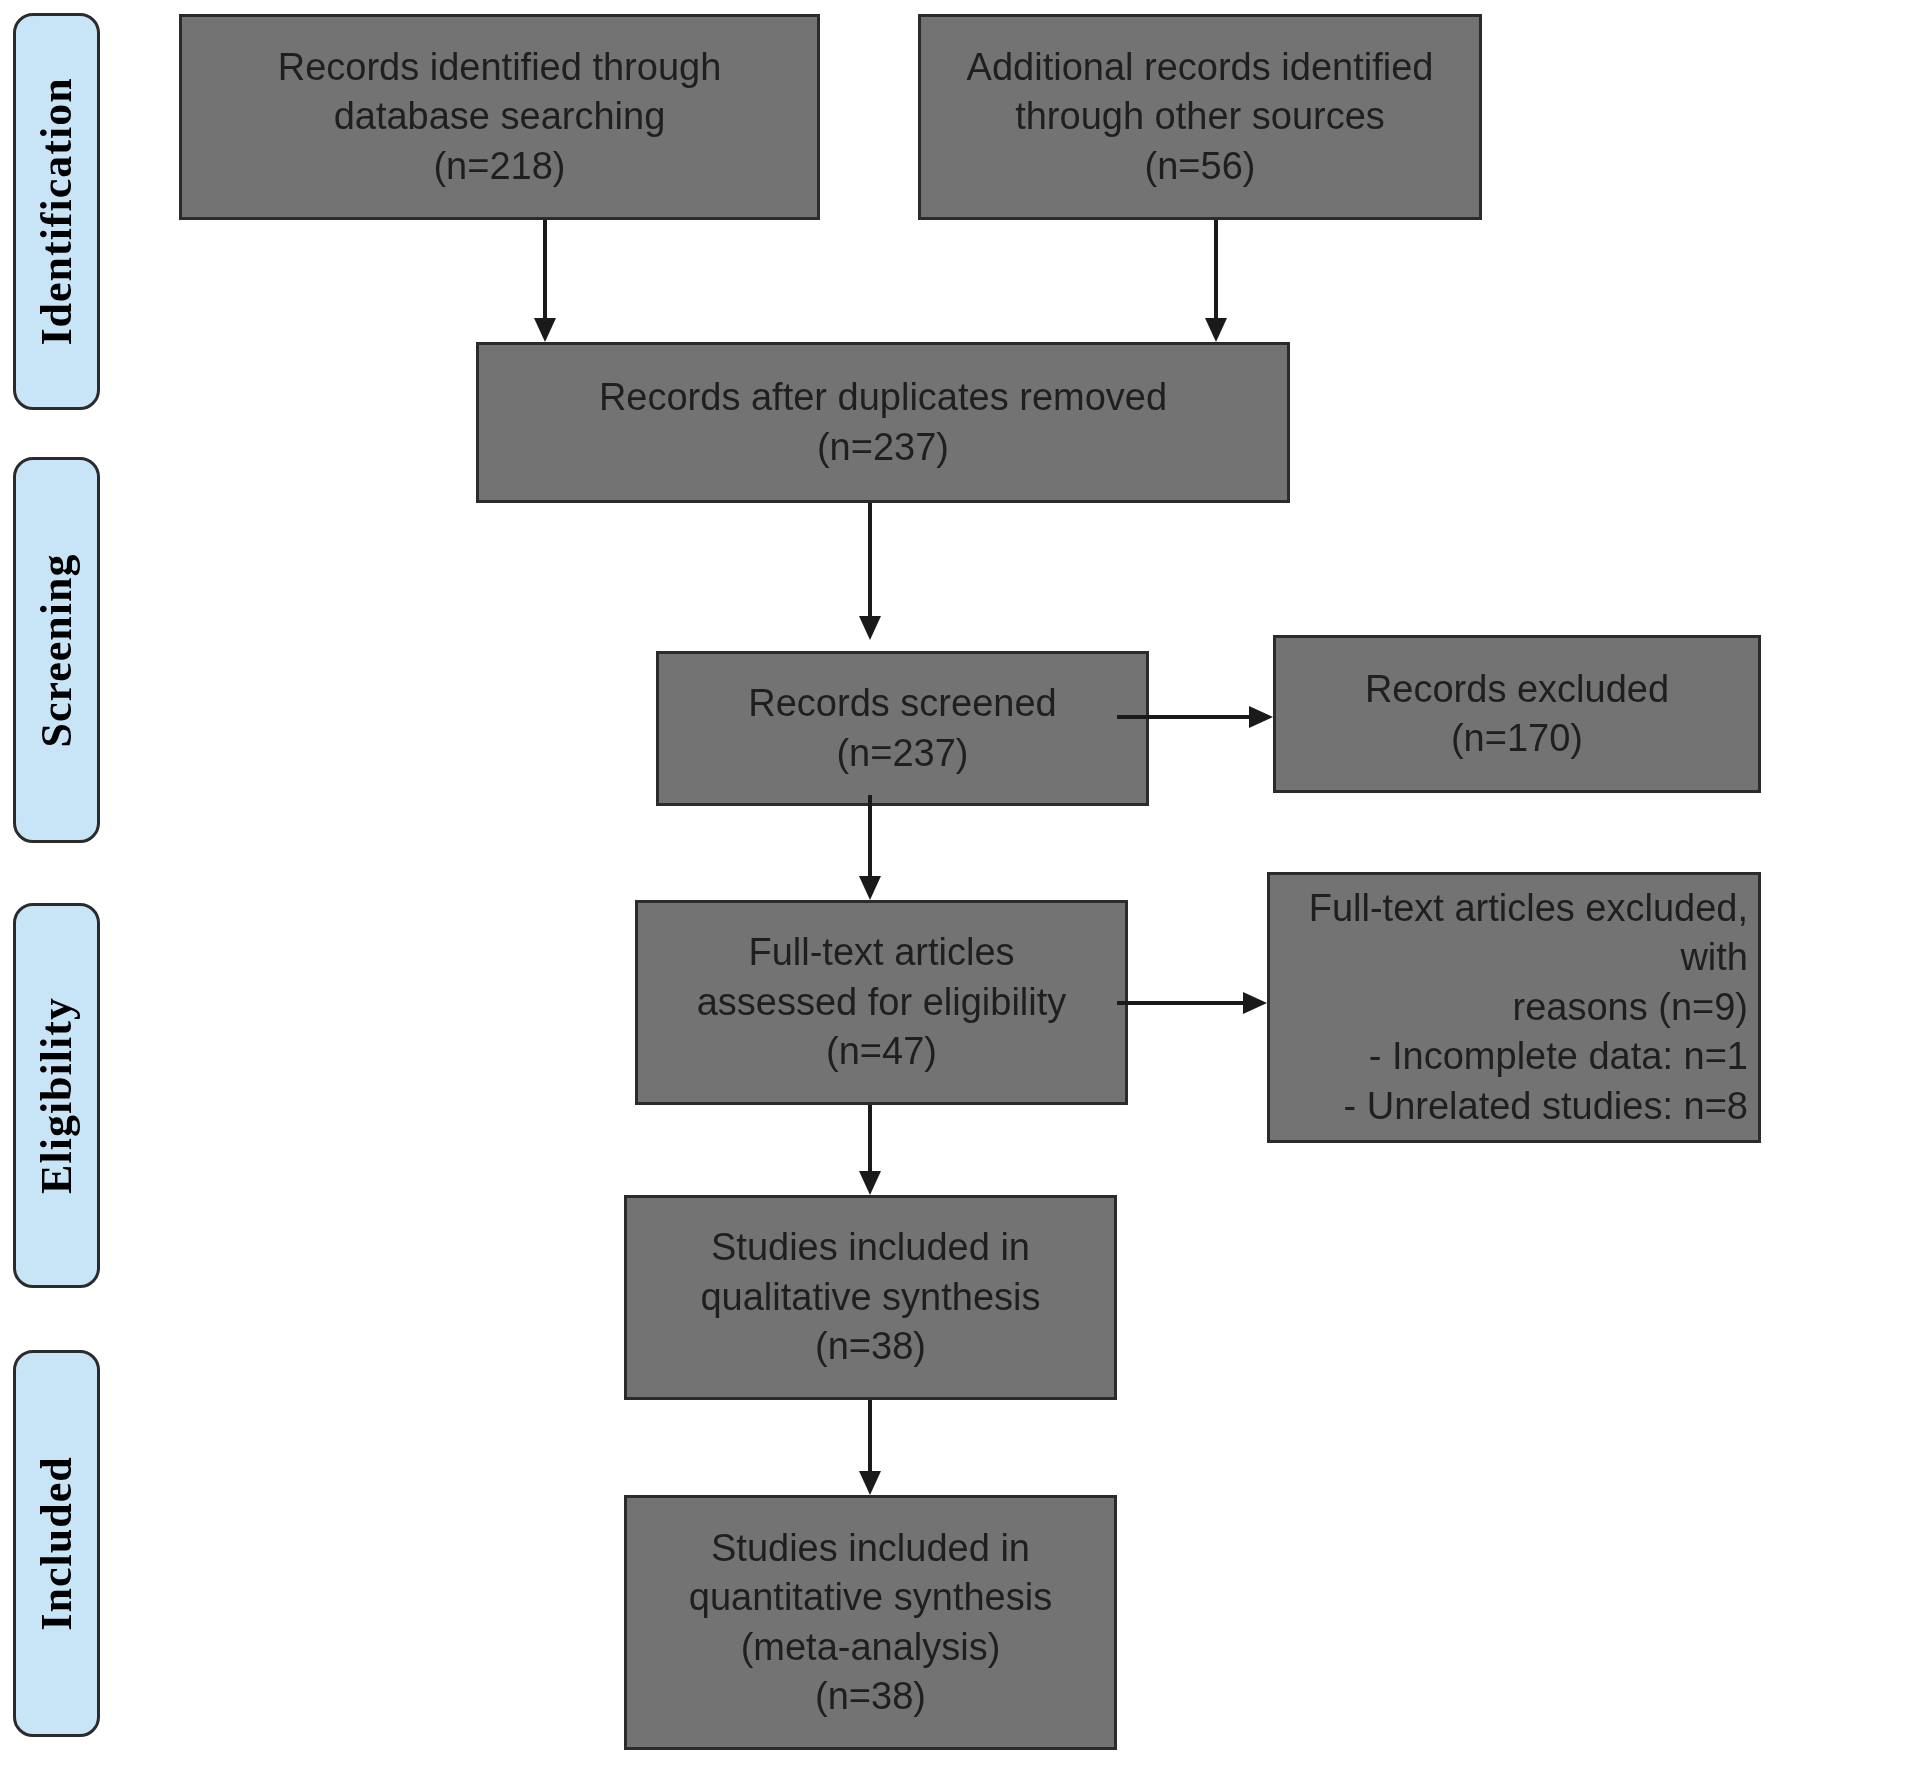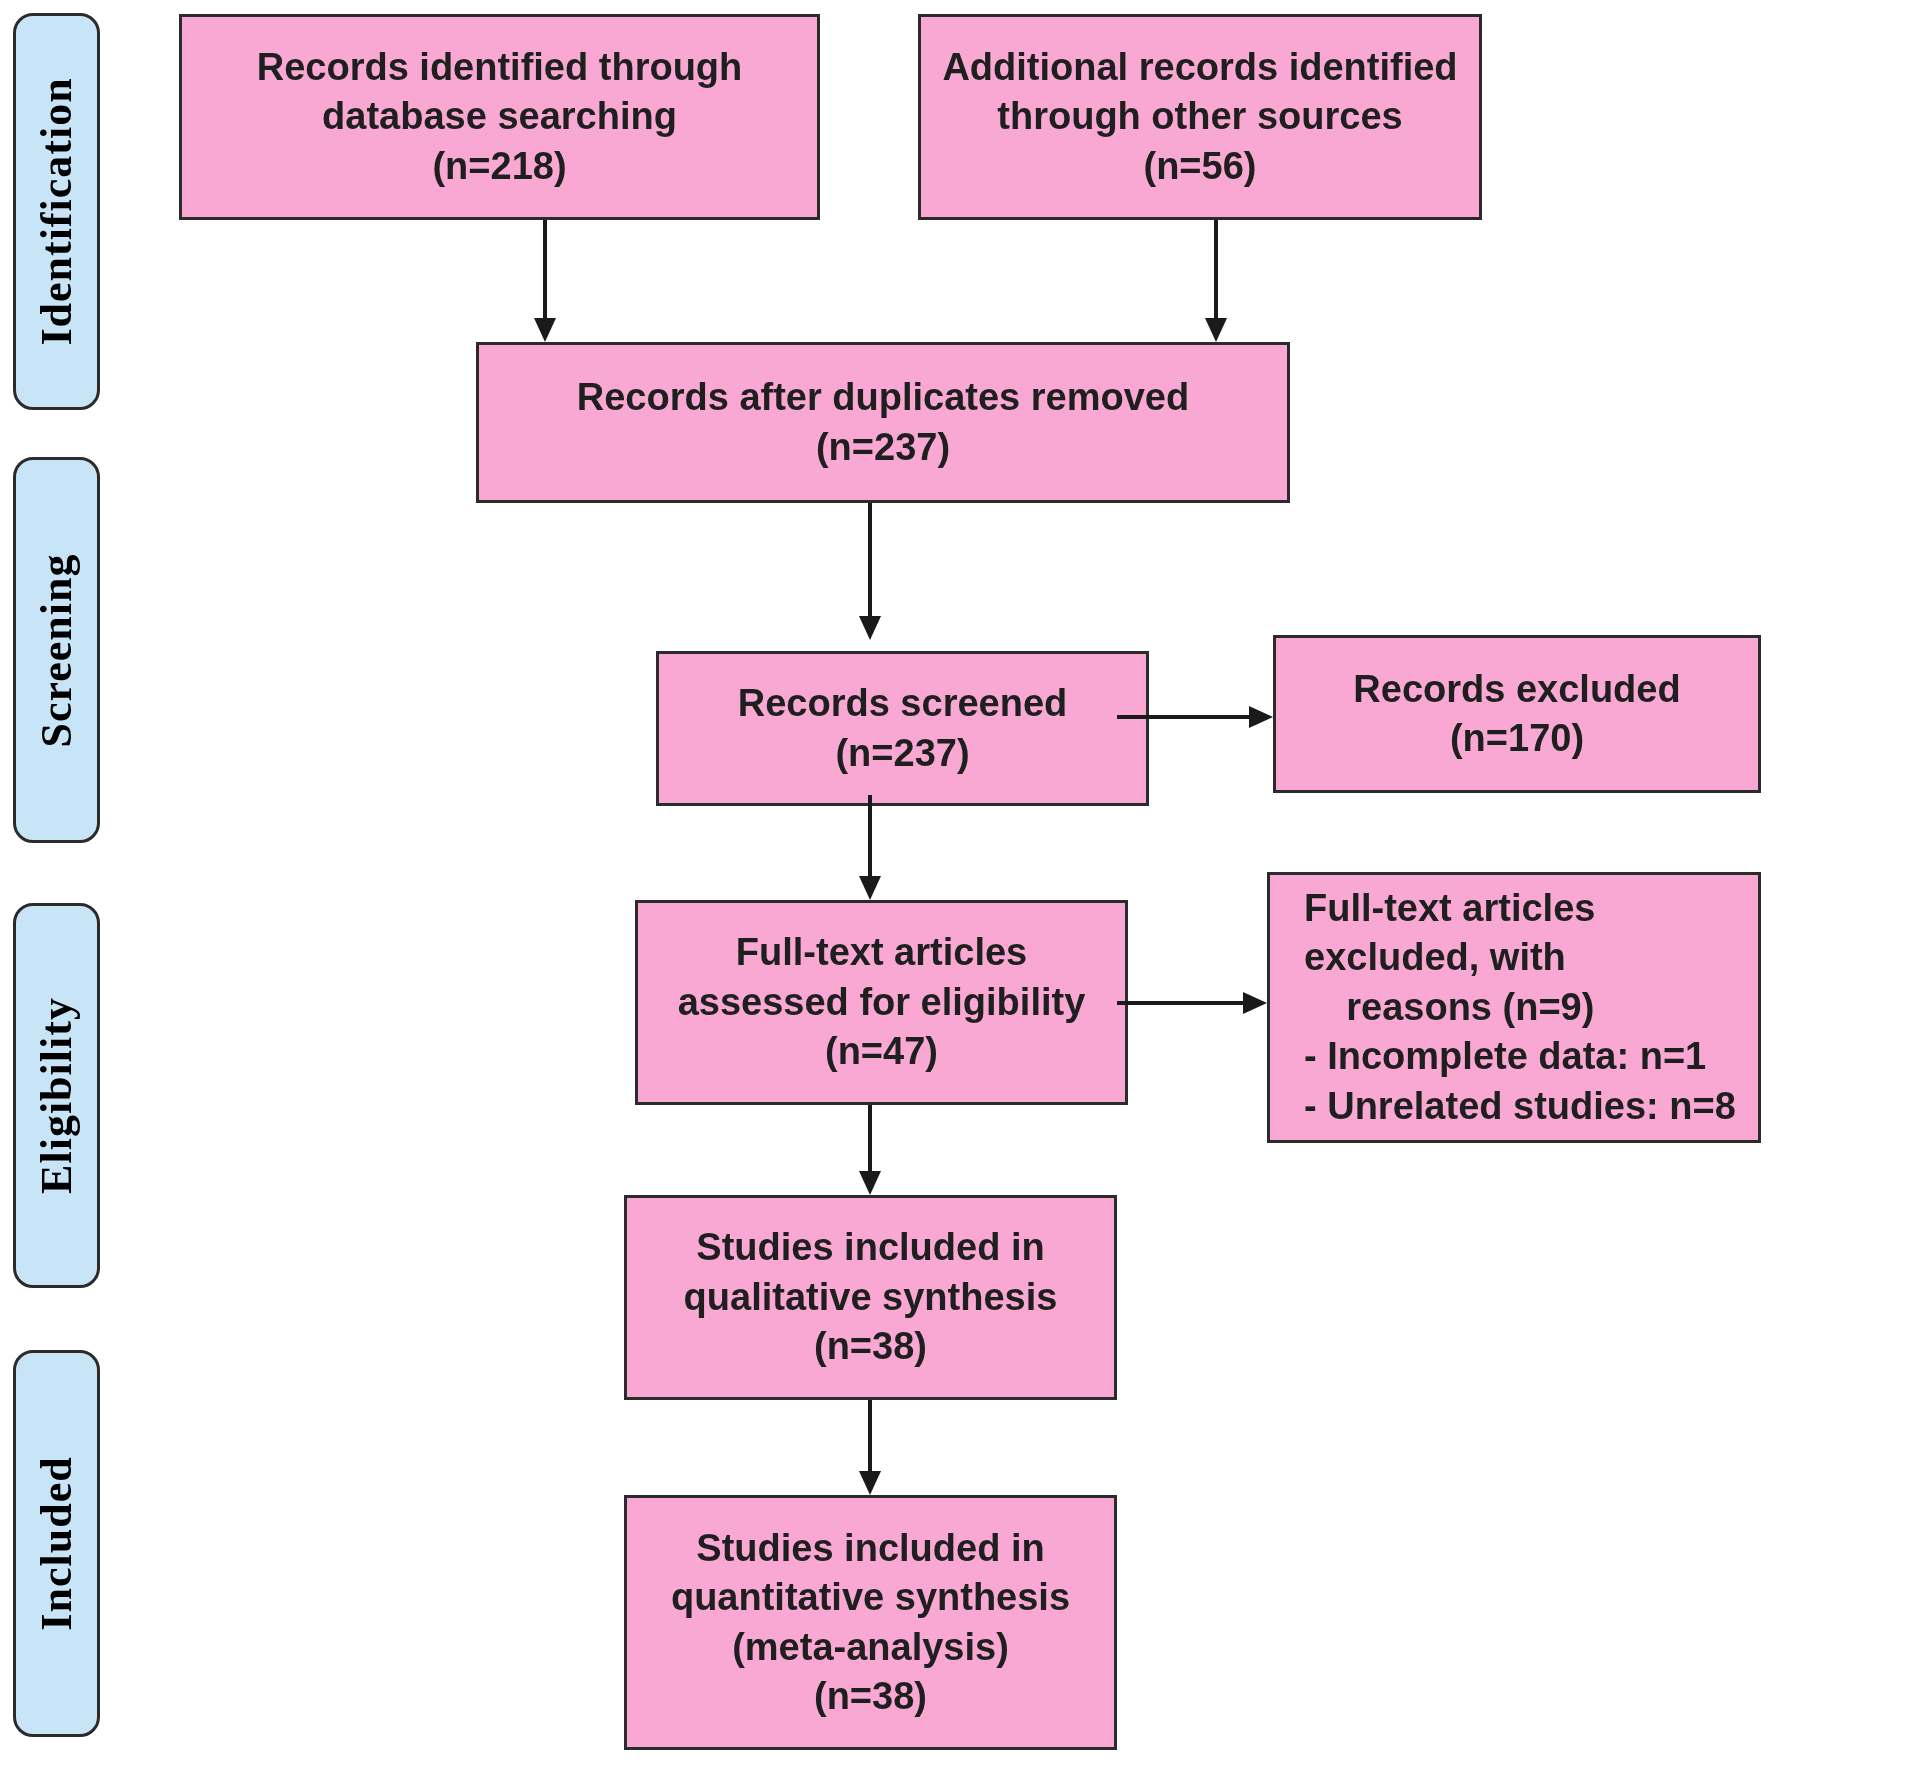--- a/index.html
+++ b/index.html
@@ -38,37 +38,36 @@
     white-space: nowrap;
     font-family: "Liberation Serif", serif;
     font-weight: bold;
     font-size: 44px;
     letter-spacing: 1px;
     color: #000;
   }
   
   .fbox {
     position: absolute;
-    background: #f9a8d4;
+    background: #737373;
     border: 3px solid var(--box-border);
     box-sizing: border-box;
     display: flex;
     align-items: center;
     justify-content: center;
-    font-weight: bold;
   }
   .fbox-text {
     white-space: pre-wrap;
     text-align: center;
     font-size: 38px;
     line-height: 1.3;
     color: var(--text);
   }
   .fbox.left-align { justify-content: flex-start; }
-  .fbox.left-align .fbox-text { text-align: left; padding-left: 34px; padding-right: 10px; }
+  .fbox.left-align .fbox-text { text-align: right; padding-left: 34px; padding-right: 10px; }
   
   .vline { position: absolute; width: 4px; background: var(--arrow); }
   .hline { position: absolute; height: 4px; background: var(--arrow); }
   .head-down {
     position: absolute; width: 0; height: 0;
     border-left: 11px solid transparent;
     border-right: 11px solid transparent;
     border-top: 24px solid var(--arrow);
   }
   .head-right {

